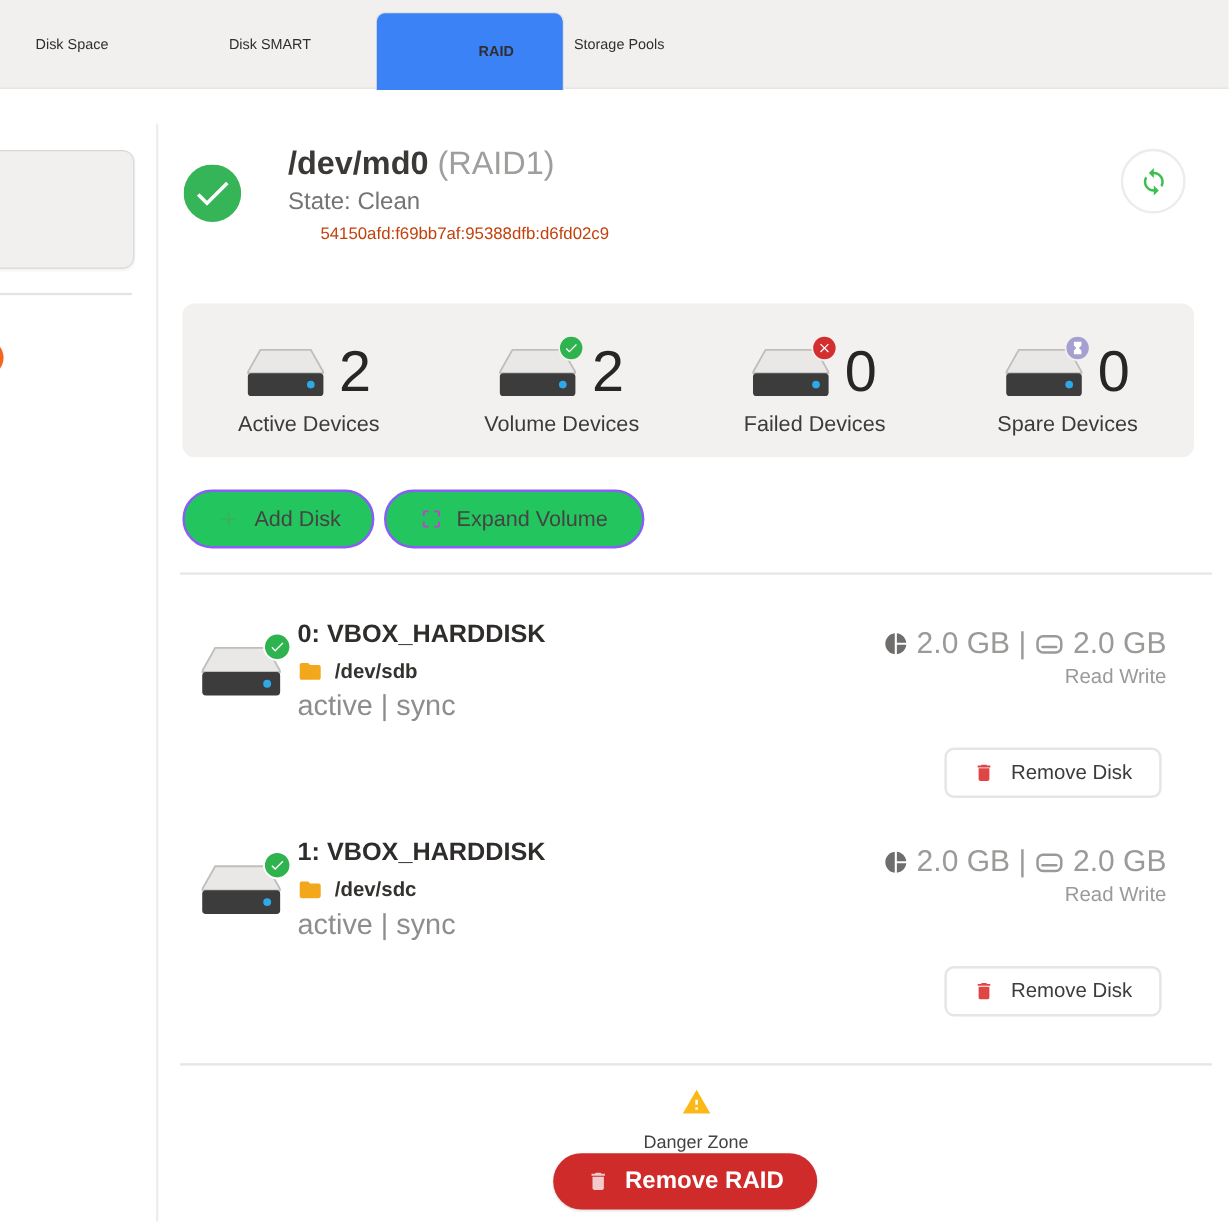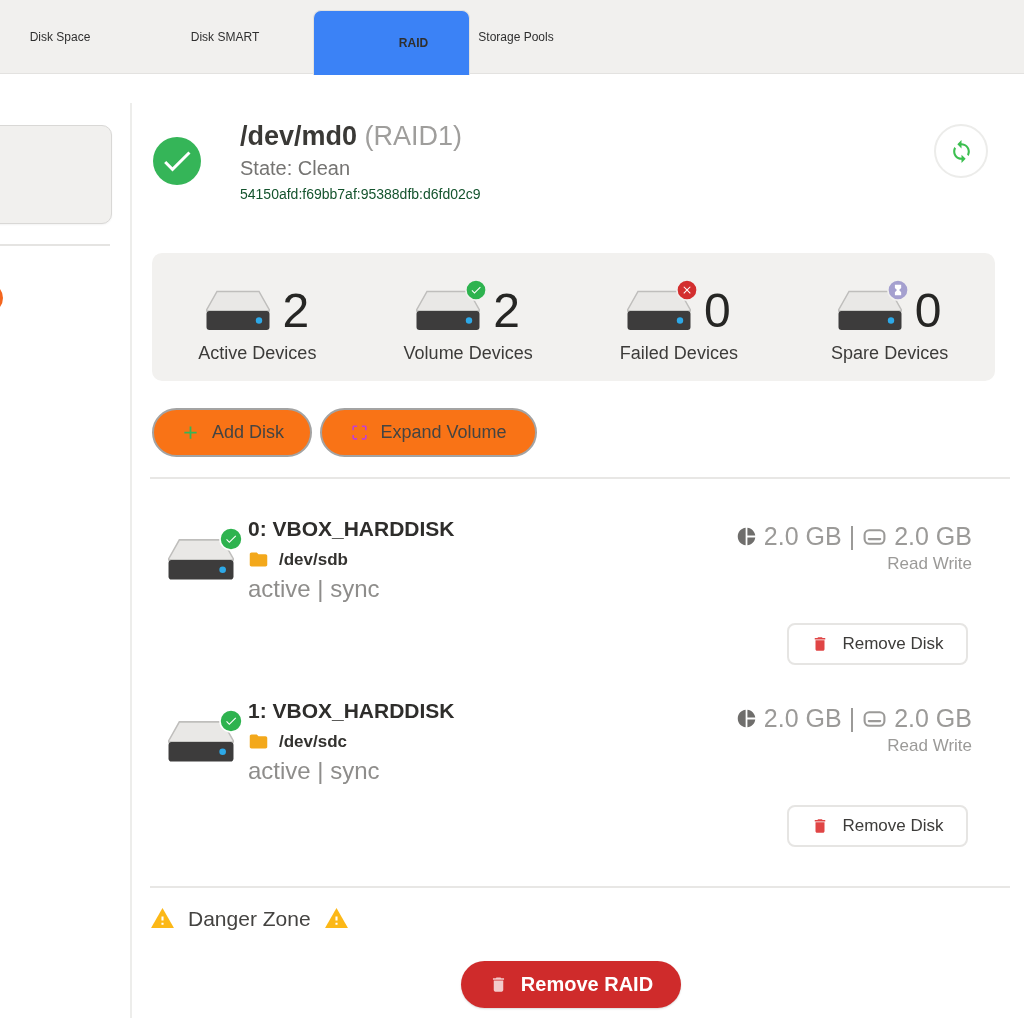--- a/index.html
+++ b/index.html
@@ -22,36 +22,36 @@
   .side-dot{position:absolute;left:-27px;top:283px;width:30px;height:30px;border-radius:50%;background:#f4661f;}
   .v-divider{position:absolute;left:130px;top:103px;width:2px;height:915px;background:#ededeb;}
 
   
   .hdr-check{position:absolute;left:153px;top:137px;width:48px;height:48px;}
   .hdr-text{position:absolute;left:240px;top:121px;}
   .hdr-title{font-size:27px;line-height:31px;}
   .hdr-device{font-weight:bold;color:#3a3936;}
   .hdr-level{color:#9f9e9c;}
   .hdr-state{font-size:20px;color:#757472;margin-top:5px;}
-  .hdr-uuid{font-size:14px;color:#14532d;margin-top:6px;}
+  .hdr-uuid{font-size:14px;color:#c2410c;margin-top:6px;margin-left:27px;}
   .refresh-btn{position:absolute;left:934px;top:124px;width:50px;height:50px;border:2px solid #ececea;
        border-radius:50%;background:#fff;display:flex;align-items:center;justify-content:center;cursor:pointer;}
 
   
   .stats{position:absolute;left:152px;top:253px;width:843px;height:128px;background:#f2f1ef;border-radius:10px;
        display:grid;grid-template-columns:repeat(4,1fr);align-items:center;}
   .stat{display:flex;flex-direction:column;align-items:center;padding-top:6px;}
   .stat-top{display:flex;align-items:flex-end;gap:13px;height:58px;}
   .stat-icon{position:relative;width:64px;height:42px;margin-bottom:2px;}
   .stat-badge{position:absolute;top:-11px;right:-7px;width:22px;height:22px;}
   .stat-num{font-size:48px;color:#262624;line-height:46px;}
   .stat-label{font-size:18px;color:#3c3b39;margin-top:9px;}
 
   
-  .pill-btn{position:absolute;top:408px;height:49px;border:2px solid #a3a3a3;border-radius:26px;background:#f97316;
+  .pill-btn{position:absolute;top:408px;height:49px;border:2px solid #8b5cf6;border-radius:26px;background:#22c55e;
        display:flex;align-items:center;justify-content:center;gap:11px;font-size:18px;color:#454442;cursor:pointer;box-sizing:border-box;}
   .btn-add{left:152px;width:160px;}
   .btn-expand{left:320px;width:217px;}
 
   .divider{position:absolute;left:150px;width:860px;height:2px;background:#e8e7e5;}
   #div1{top:477px}#div2{top:886px}
 
   
   .row{position:absolute;left:150px;width:860px;height:175px;}
   .row0{top:505px}.row1{top:687px}
@@ -62,21 +62,21 @@
        font-size:17px;font-weight:bold;color:#33322f;}
   .row-state{position:absolute;left:98px;top:70px;font-size:24px;color:#8e8d8b;}
   .row-sizes{position:absolute;right:38px;top:17px;display:flex;align-items:center;gap:7px;font-size:25px;color:#9b9a98;}
   .row-mode{position:absolute;right:38px;top:49px;font-size:17px;color:#9b9a98;}
   .row-remove{position:absolute;right:42px;top:118px;width:181px;height:42px;border:2px solid #e6e5e3;border-radius:8px;
        background:#fff;display:flex;align-items:center;justify-content:center;gap:13px;font-size:17px;color:#3d3c3a;
        cursor:pointer;box-sizing:border-box;}
 
   
   .danger-title{position:absolute;left:150px;top:906px;width:860px;display:flex;align-items:center;
-       justify-content:flex-start;gap:13px;font-size:21px;color:#444341;}
+       justify-content:center;gap:13px;font-size:15px;color:#444341;flex-direction:column;}
   .danger-btn{position:absolute;left:461px;top:961px;width:220px;height:47px;border-radius:24px;background:#cf2b2b;
        display:flex;align-items:center;justify-content:center;gap:13px;font-size:20px;font-weight:bold;color:#fff;
        cursor:pointer;border:none;box-shadow:0 1px 2px rgba(0,0,0,.15);}
   svg{display:block;}
 </style>
 </head>
 <body>
 
 <div id="page">
 

